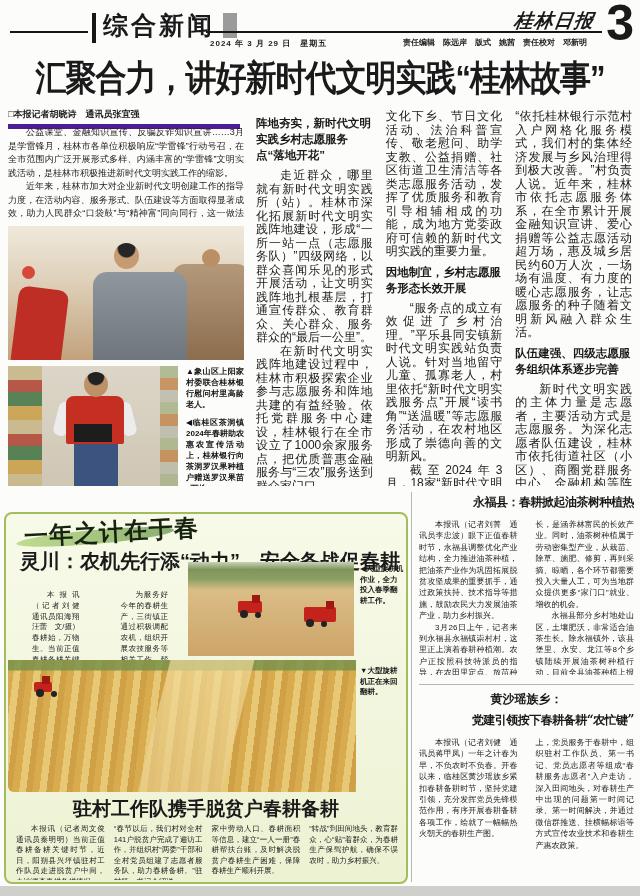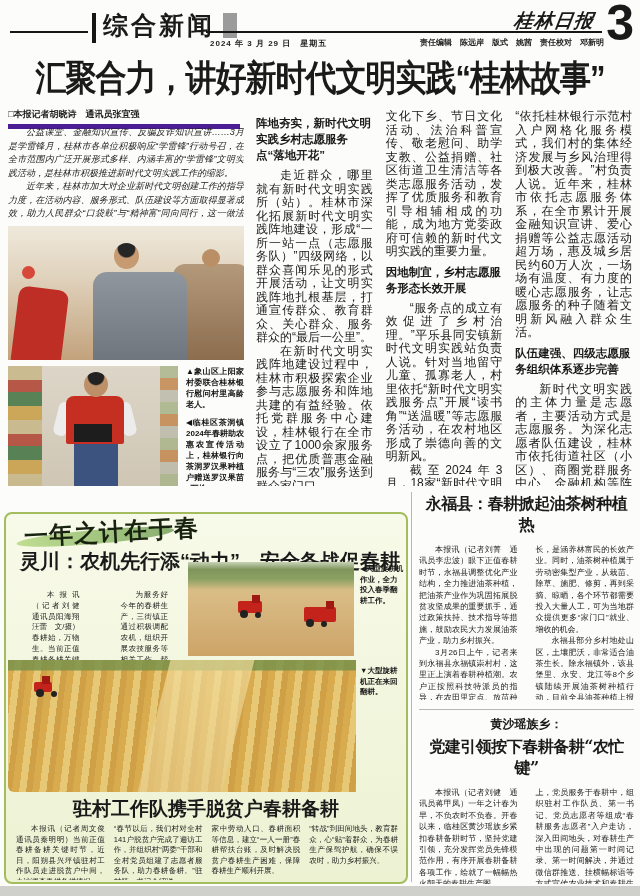--- a/index.html
+++ b/index.html
@@ -14,32 +14,32 @@
   
   .h-rule-left  { position:absolute; left:10px;  top:31px; width:78px;  height:2px; background:#161616; }
   .h-rule-right { position:absolute; left:206px; top:31px; width:396px; height:2px; background:#161616; }
   .section-tag  { position:absolute; left:92px; top:13px; display:flex; align-items:flex-start; }
   .section-bar  { width:4px; height:30px; background:#161616; margin-right:7px; }
   .section-title{ font-size:25px; font-weight:900; letter-spacing:3px; line-height:1; }
   .gray-square  { width:14px; height:25px; background:#9b9b9b; margin-left:8px; }
   .date-line    { position:absolute; left:210px; top:38px; font-size:8px; font-weight:bold; color:#222; letter-spacing:1px; }
   .masthead     { position:absolute; right:46px; top:8px; font-family:"DejaVu Serif","Liberation Serif",serif;
                   font-style:italic; font-weight:bold; font-size:19px; transform:skewX(-8deg); letter-spacing:1px; }
-  .credits      { position:absolute; right:36px; top:37px; font-size:8px; font-weight:bold; color:#222; }
+  .credits      { position:absolute; right:53px; top:37px; font-size:8px; font-weight:bold; color:#222; }
   .pagenum      { position:absolute; right:6px; top:-2px; font-size:50px; font-weight:900; line-height:1; }
 
   
   .main-headline { position:absolute; left:0; width:640px; top:58px; margin:0; text-align:center;
                    font-size:31px; font-weight:900; letter-spacing:-1px; transform:scaleY(1.15); }
 
   
   .main-article { position:absolute; left:8px; top:108px; width:624px; height:378px; }
   .byline { font-size:9px; font-weight:bold; border-bottom:5px solid #4c1d95; padding-bottom:3px; width:232px; }
   .media-block { position:absolute; left:0; top:0; width:236px; height:378px; }
-  .bodytext { font-size:9px; line-height:13.5px; text-align:justify; margin:0; text-indent:2em; color:#1c1c1c;font-style:italic; }
+  .bodytext { font-size:9px; line-height:13.5px; text-align:justify; margin:0; text-indent:2em; color:#1c1c1c; }
   .intro-wrap { position:absolute; left:0; top:18px; width:236px; height:96px; overflow:hidden; }
   .photo { position:absolute; overflow:hidden; background:#ccc; }
 
   .photo1 { left:0; top:118px; width:236px; height:134px;
             background:linear-gradient(180deg,#efe9dc 0%,#e0d2bc 38%,#c2a27c 100%); }
   .p1-body  { position:absolute; left:36%; top:34%; width:40%; height:70%; background:linear-gradient(#90969d,#6e747b); border-radius:14px 14px 0 0; }
   .p1-head  { position:absolute; left:45%; top:13%; width:25px; height:26px; border-radius:50%;
               background:radial-gradient(circle at 50% 22%, #262626 34%, #c79b72 40%); }
   .p1-red-a { position:absolute; left:3%; top:46%; width:21%; height:56%; background:#bf2e24; border-radius:10px 10px 0 0; transform:rotate(7deg); }
   .p1-red-b { position:absolute; left:6%; top:30%; width:13px; height:13px; background:#d5483a; border-radius:50%; }
@@ -105,22 +105,22 @@
 
   .sub-headline { position:absolute; left:0; width:100%; top:282px; margin:0; text-align:center;
                   font-family:"DejaVu Serif","Liberation Serif",serif; font-size:19px; font-weight:900; }
   .sub-cols { position:absolute; left:10px; top:310px; width:382px; height:56px; display:flex; gap:9px; overflow:hidden; }
   .sub-cols p { width:89px; font-size:7.5px; line-height:10.5px; text-align:justify; margin:0; text-indent:2em; }
   .sub-cols p.cont { text-indent:0; }
 
   
   .v-divider { position:absolute; left:411px; top:492px; width:1px; height:390px; background:#b8b8b2; }
   .right-articles { position:absolute; left:419px; top:490px; width:215px; height:394px; overflow:hidden; }
-  .ra-head { margin:4px 0 8px; text-align:center; font-family:"DejaVu Serif","Liberation Serif",serif;
-             font-size:16px; font-weight:900; letter-spacing:-0.5px; }
+  .ra-head { margin:4px 0 8px; text-align:right; font-family:"DejaVu Serif","Liberation Serif",serif;
+             font-size:12px; font-weight:900; letter-spacing:-0.5px; }
   .ra-cols { display:flex; gap:18px; overflow:hidden; }
   .ra-cols .rcol { width:102px; }
   .ra-cols p { font-size:8px; line-height:11.4px; text-align:justify; margin:0; text-indent:2em; }
   .ra-cols p.cont { text-indent:0; }
   .ra-cols.h1 { height:156px; }
   .ra-cols.h2 { height:138px; }
   .ra-hr { height:1px; background:#b8b8b2; margin:9px 0 6px; }
   .kicker { text-align:center; font-size:12px; font-weight:900; margin:0 0 3px; }
 </style>
 </head>

